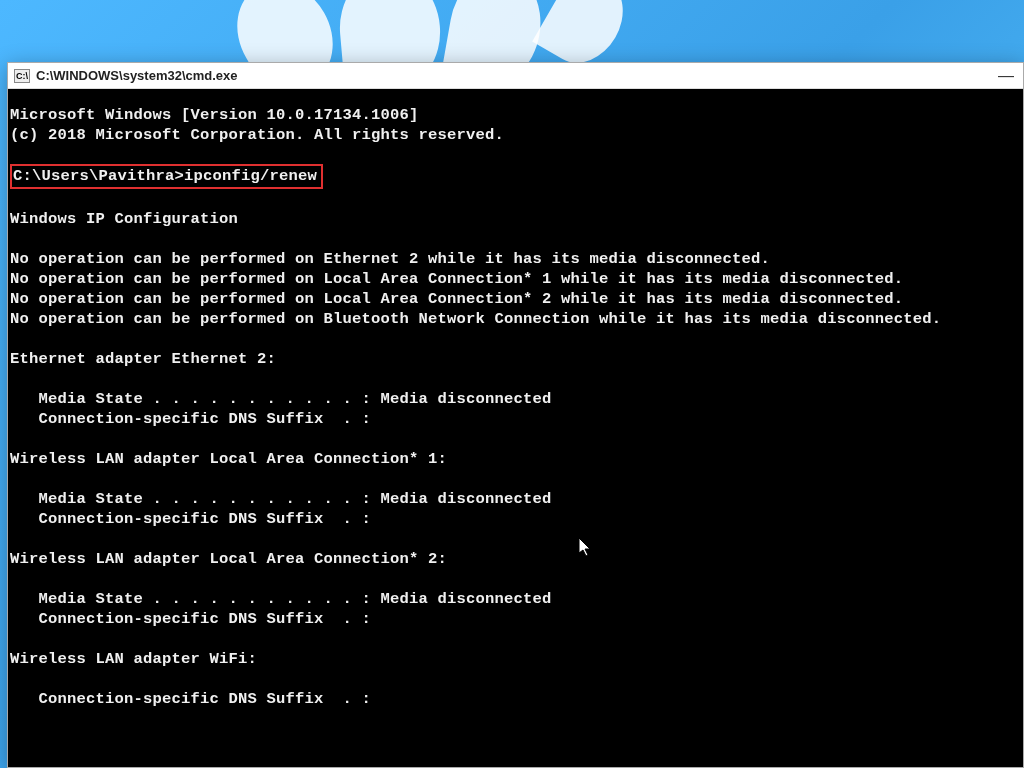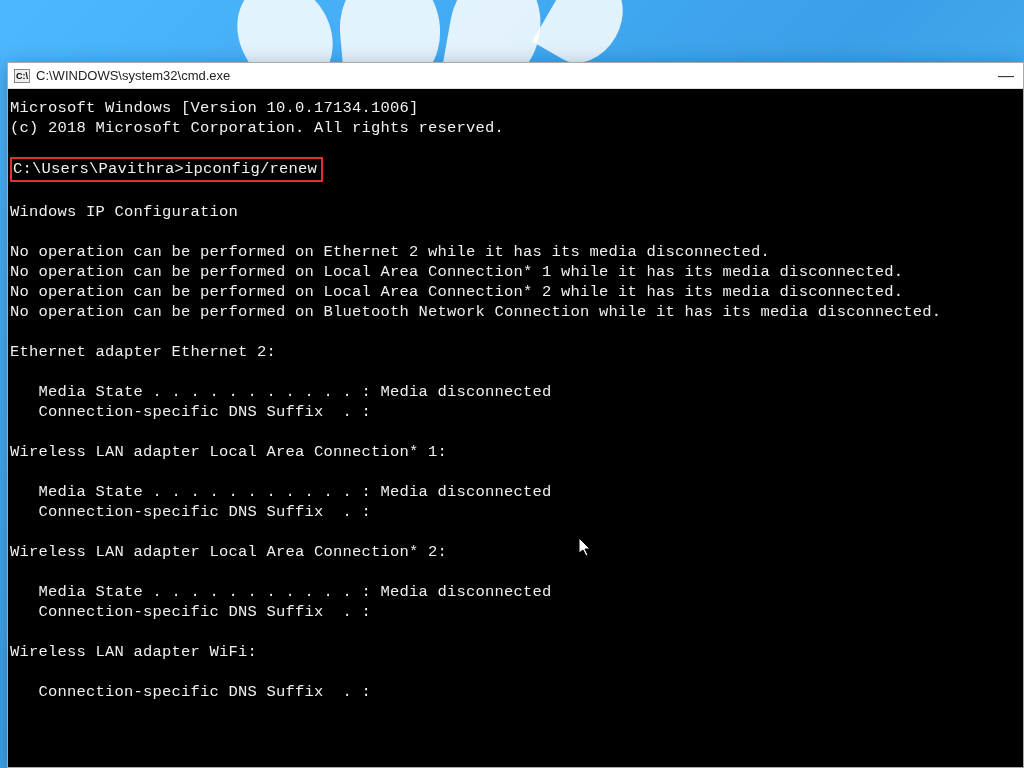--- a/index.html
+++ b/index.html
@@ -59,20 +59,21 @@
       justify-content: center;
       font-size: 9px;
       font-weight: bold;
       color: #000;
       background: #eee;
       border: 1px solid #888;
     }
     .title-text {
       font-size: 13px;
       color: #222;
+      font-weight: bold;
     }
     .titlebar-right {
       display: flex;
       gap: 20px;
       align-items: center;
       padding-right: 4px;
     }
     .win-btn {
       width: 14px;
       height: 14px;
@@ -83,24 +84,25 @@
       justify-content: center;
       cursor: pointer;
     }
     .terminal {
       flex: 1;
       background: #000;
       color: #f0f0f0;
       font-family: 'Consolas', 'Courier New', monospace;
       font-size: 15.5px;
       line-height: 20px;
-      padding: 9px 2px;
+      padding: 16px 2px;
       overflow: hidden;
       letter-spacing: 0.2px;
       white-space: pre;
+      font-weight: bold;
     }
     .highlight-box {
       display: inline-block;
       border: 2.5px solid #e03030;
       padding: 0 4px 1px 1px;
       margin-top: -1px;
     }
     .cursor {
       position: absolute;
       top: 538px;

